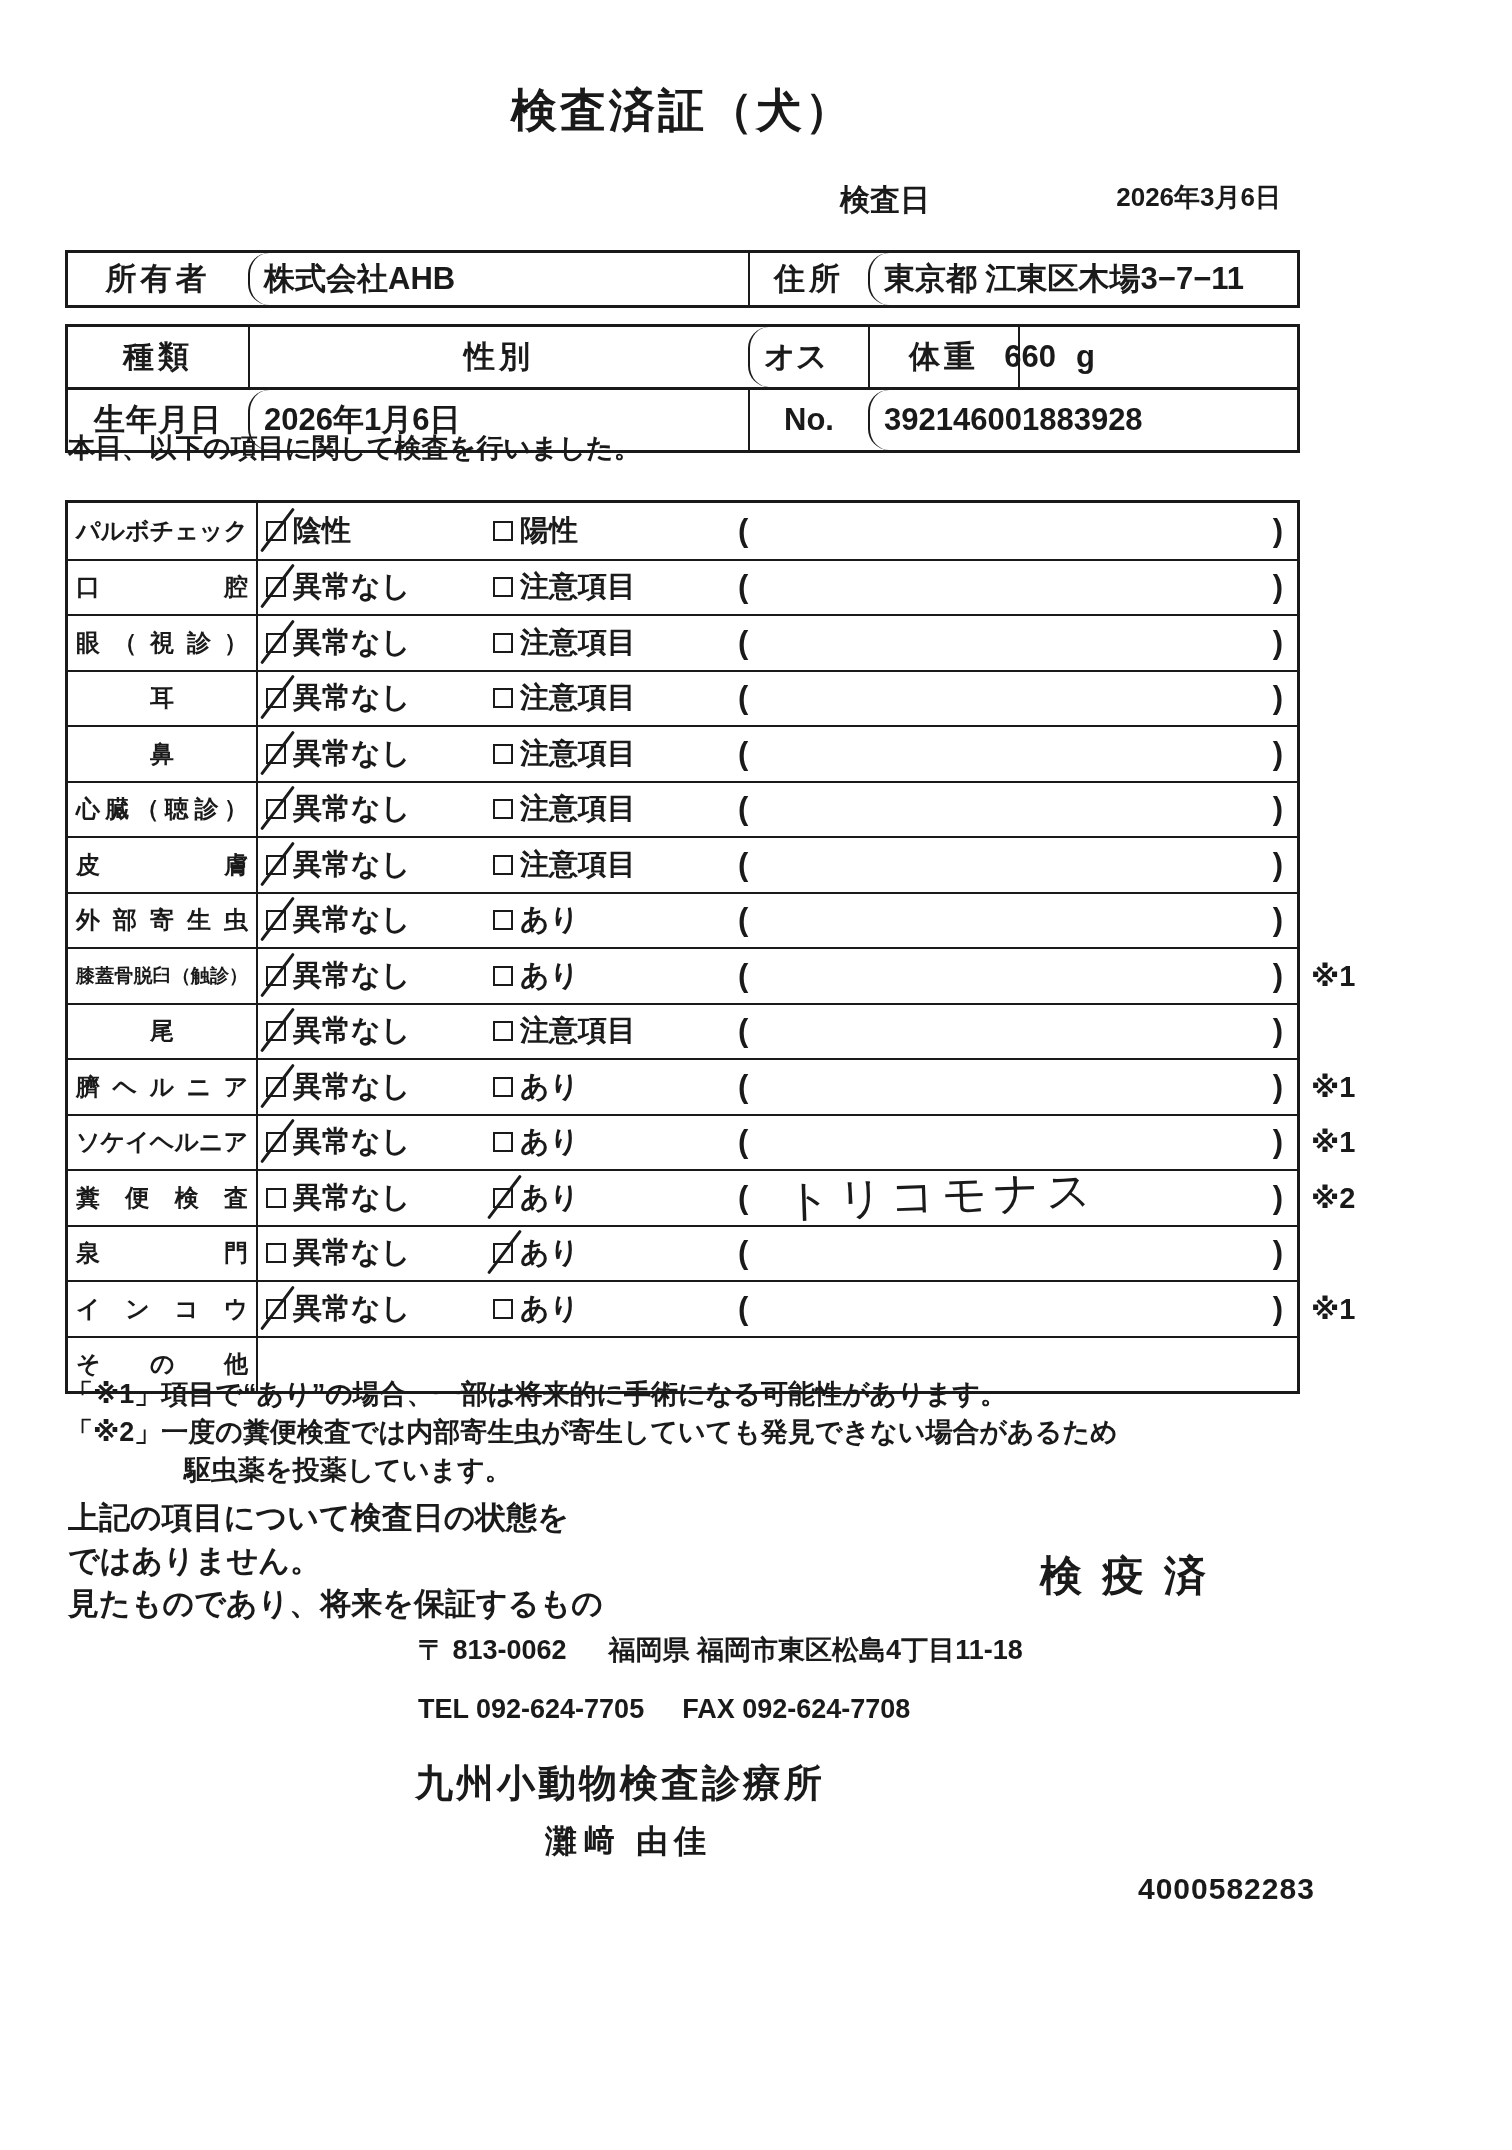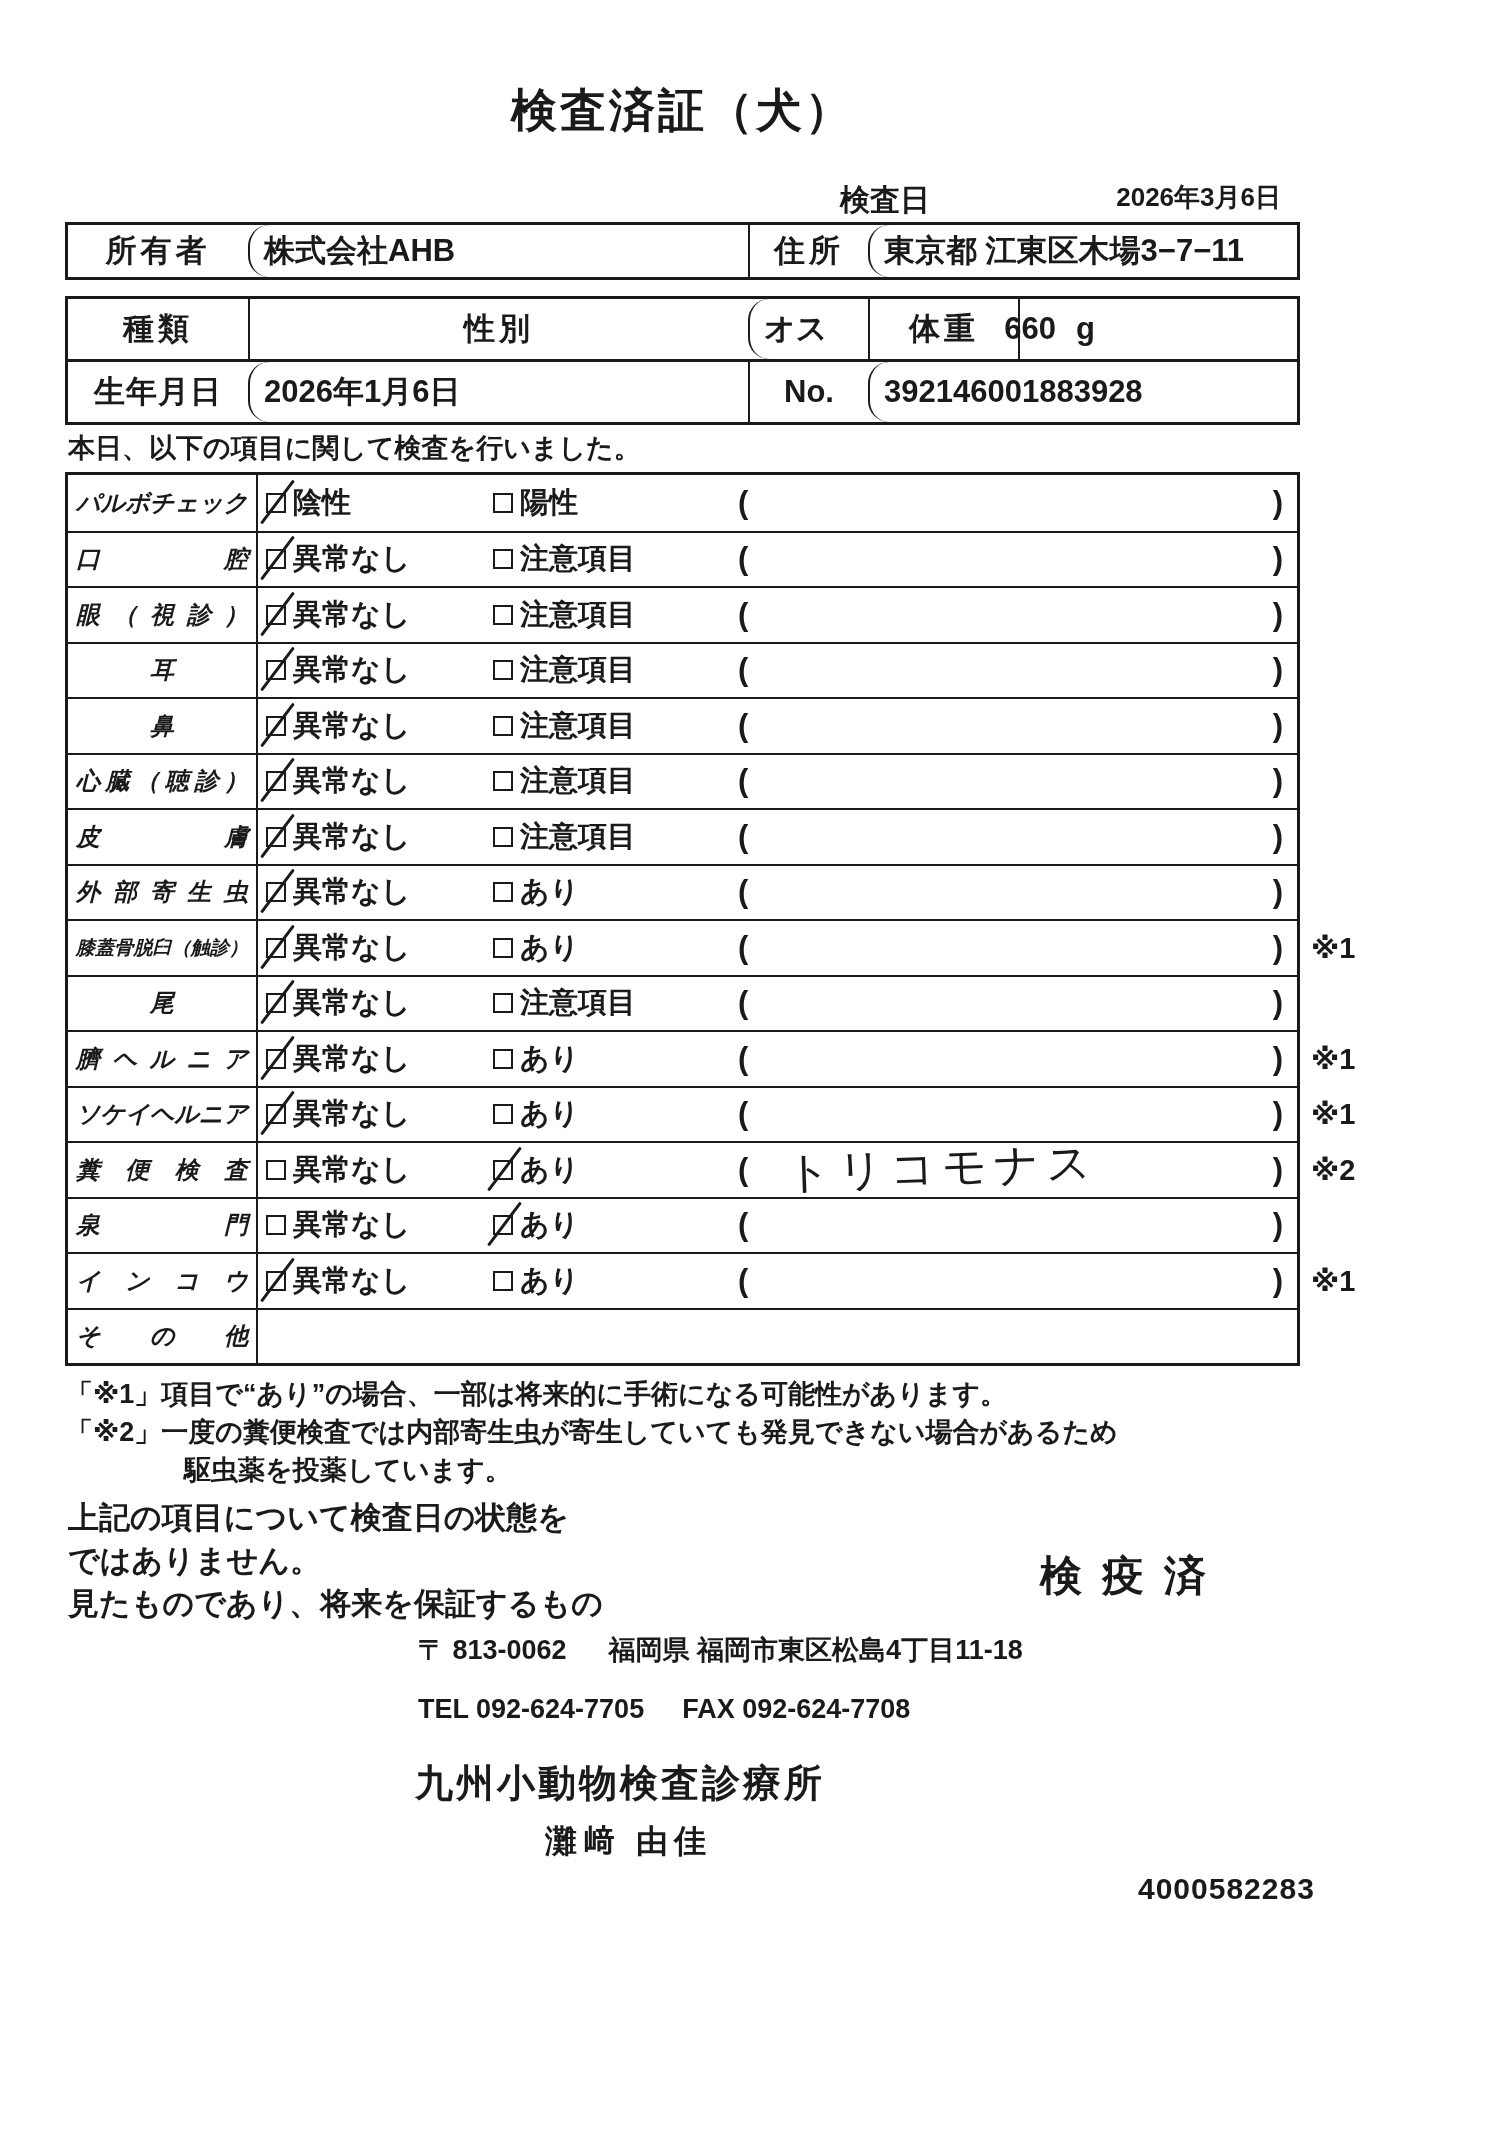--- a/index.html
+++ b/index.html
@@ -12,41 +12,41 @@
   }
   
   .title{
     position:absolute; left:65px; top:80px; width:1235px;
     text-align:center; font-size:46px; font-weight:bold; letter-spacing:3px;
   }
   .date-line{position:absolute; left:65px; top:180px; width:1232px; height:36px;}
   .date-label{position:absolute; left:775px; font-size:30px; font-weight:600;}
   .date-value{position:absolute; right:16px; font-size:26px; font-weight:600;margin-left:32px;}
   
-  .tbl{position:absolute; left:65px; width:1235px; border:3px solid var(--ink); box-sizing:border-box; background:var(--paper);}
+  .tbl{position:absolute; left:65px; width:1235px; border:3px solid var(--ink); box-sizing:border-box; background:var(--paper);margin-top:28px;}
   .trow{display:grid;}
   .trow + .trow{border-top:3px solid var(--ink);}
   .cell{display:flex; align-items:center; box-sizing:border-box; font-size:31px; overflow:visible;}
   .cell + .cell{border-left:2px solid var(--ink);}
   .lab{justify-content:center; letter-spacing:4px; font-weight:600;}
   .val{padding-left:14px; font-weight:600;border-radius:21px;}
   .num{font-weight:600;}
   .weight-val{justify-content:flex-end; padding-right:18px; gap:20px; font-weight:600;}
   
   .intro{position:absolute; left:68px; top:430px; font-size:27px; font-weight:600;}
   
   .main-tbl{top:472px;}
   .mrow{display:grid; grid-template-columns:190px 1fr; height:55.5px; box-sizing:border-box;}
   .mrow + .mrow{border-top:2px solid var(--ink);}
   .mlabel{
     border-right:2px solid var(--ink); box-sizing:border-box;
     display:flex; align-items:center; padding:0 8px; overflow:hidden;
   }
   .mlabel > span{display:block; width:100%; font-size:24px; font-weight:600;
-    text-align:justify; text-align-last:justify; line-height:1;font-style:italic;}
+    text-align:justify; text-align-last:justify; line-height:1;}
   .mlabel.small > span{font-size:19px;}
   .mlabel.center > span{text-align:center; text-align-last:center;}
   .mcontent{position:relative; overflow:visible;}
   .opt{position:absolute; top:50%; transform:translateY(-50%);
     display:flex; align-items:center; gap:7px; font-size:29px; font-weight:600;}
   .opt1{left:8px;} .opt2{left:235px;}
   .cbox{position:relative; width:20px; height:20px; border:2px solid var(--ink);
     box-sizing:border-box; flex:0 0 auto; background:transparent;}
   .slash{position:absolute; left:8px; top:-20px; width:3px; height:54px;
     background:var(--ink); transform:rotate(37deg); border-radius:2px;}

